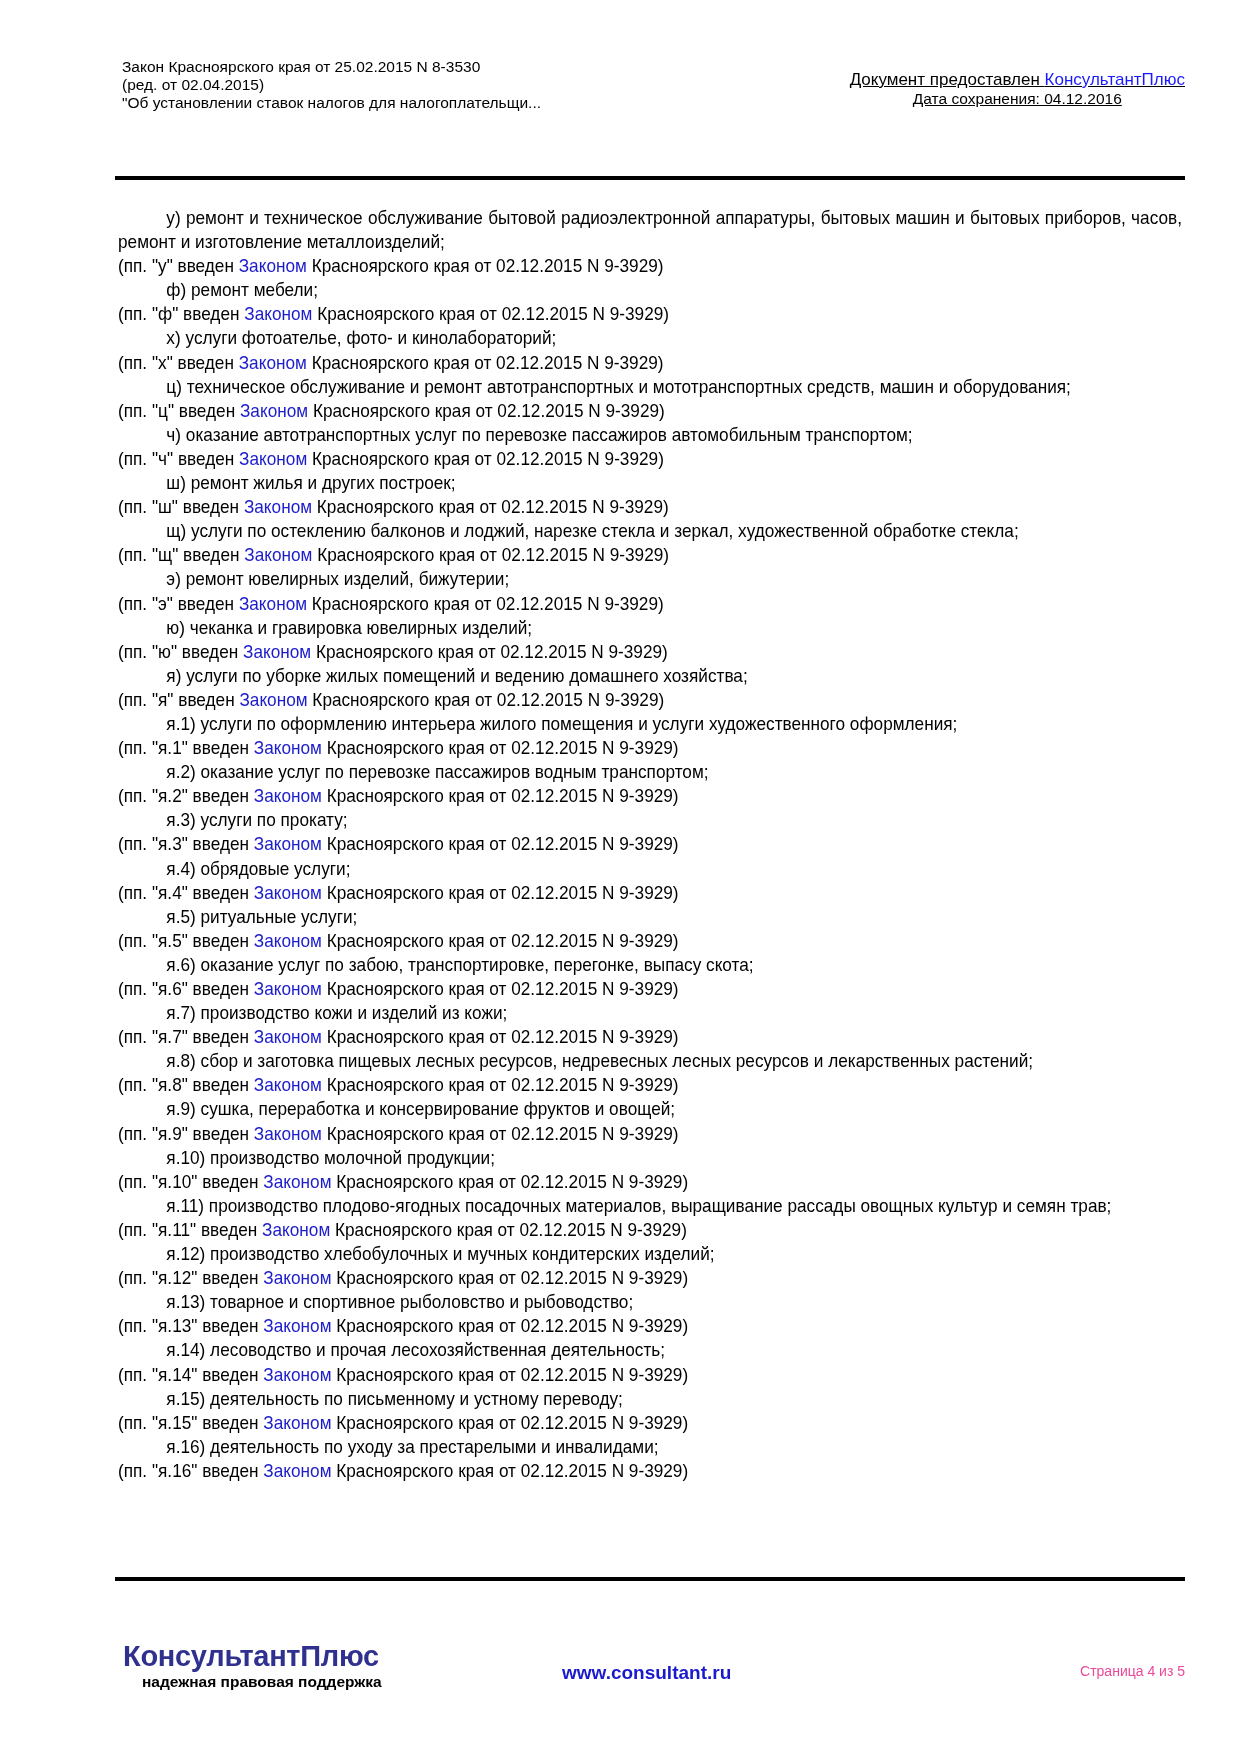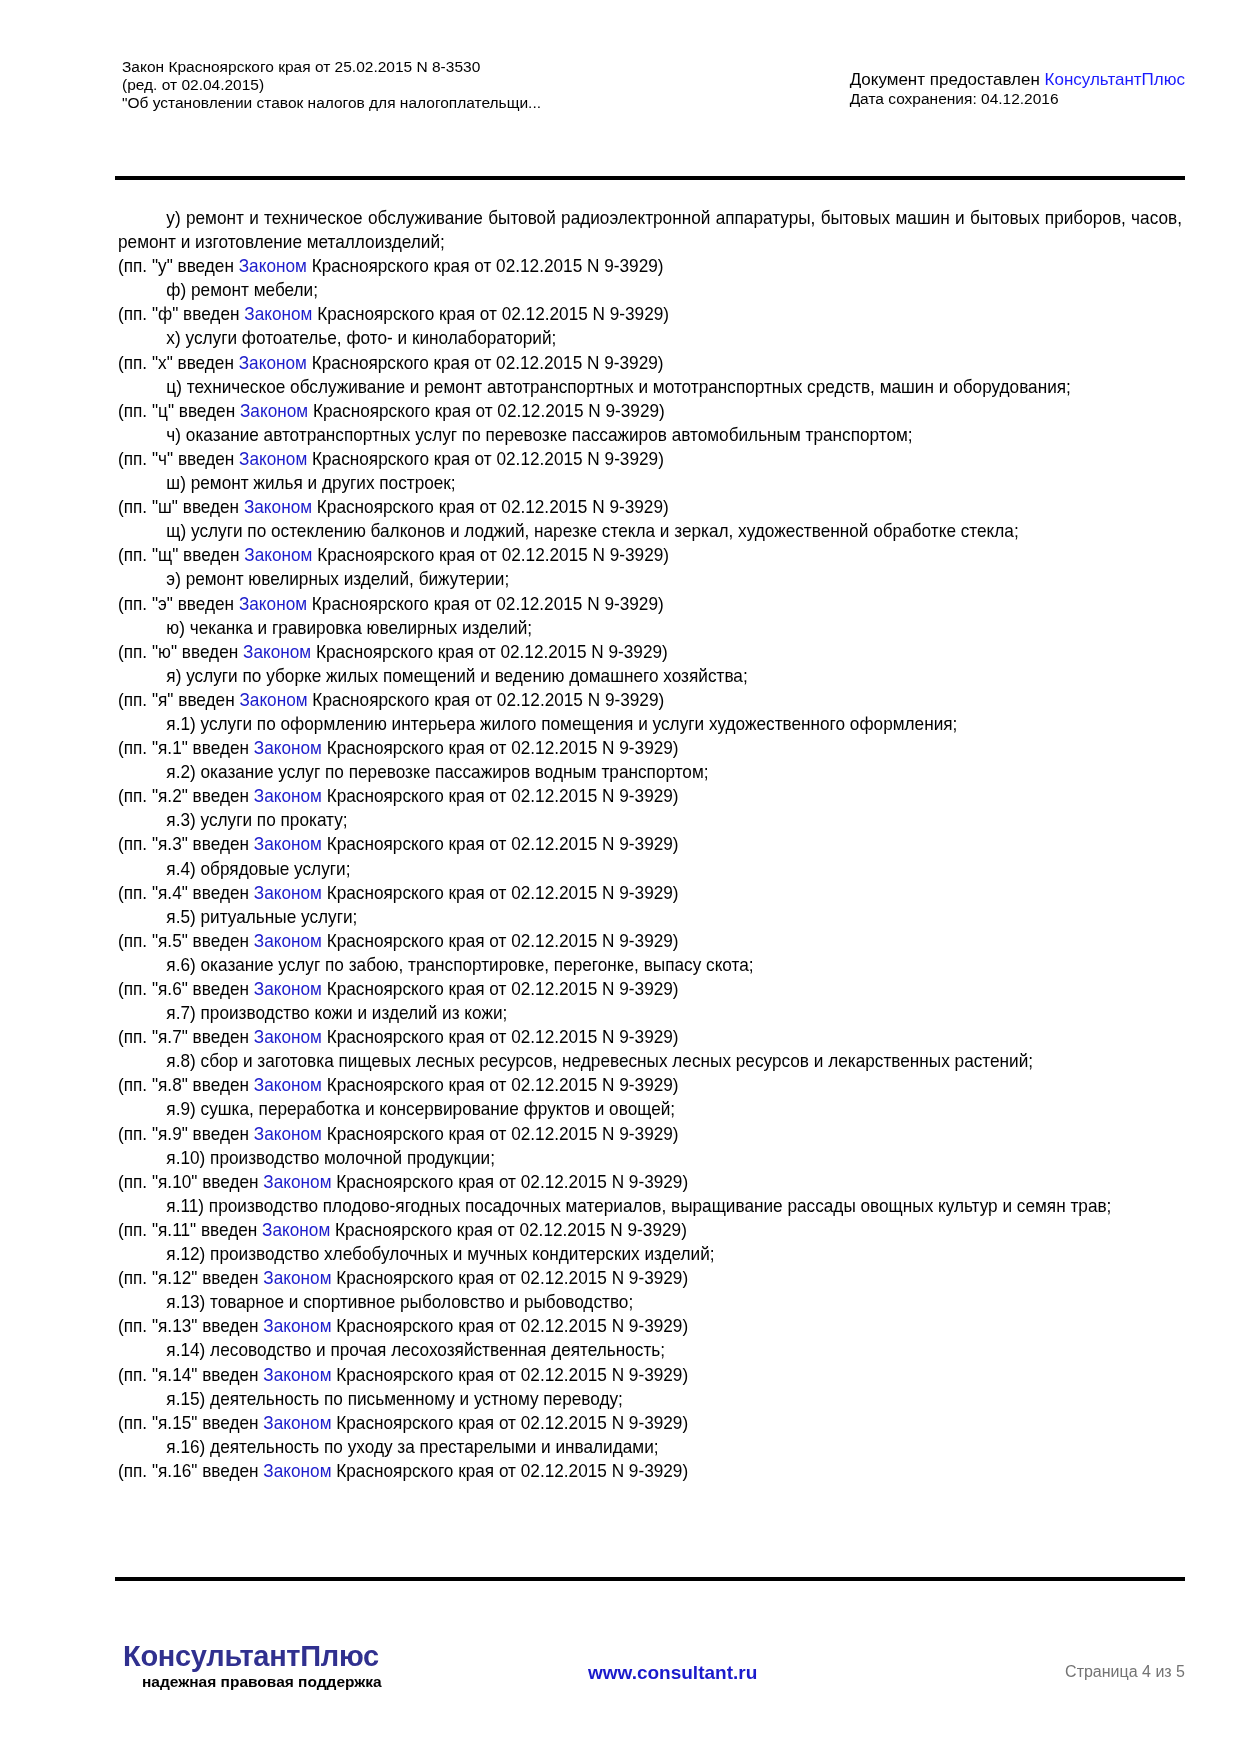--- a/index.html
+++ b/index.html
@@ -1,34 +1,34 @@
 <!DOCTYPE html>
 <html><head>
 <meta charset="utf-8">
 <style>
   html, body { margin: 0; padding: 0; background: #ffffff; }
   body { width: 1240px; height: 1754px; position: relative; overflow: hidden;
          font-family: "Liberation Sans", sans-serif; color: #000; }
   .hdr-left { position: absolute; left: 122px; top: 58px; font-size: 15.5px; line-height: 18px; }
-  .hdr-right { position: absolute; right: 55px; top: 70px; text-align: left; font-size: 17px; line-height: 19px; }
+  .hdr-right { position: absolute; right: 55px; top: 70px; text-align: center; font-size: 17px; line-height: 19px; text-decoration: underline; }
   .hdr-right .l2 { font-size: 15.5px; }
   .brand { color: #1a1aff; }
   .rule-top { position: absolute; left: 115px; width: 1070px; top: 176px; height: 4px; background: #000; }
   .rule-bot { position: absolute; left: 115px; width: 1070px; top: 1577px; height: 4px; background: #000; }
   .content { position: absolute; left: 118px; top: 206px; width: 1064px;
              font-family: "Liberation Sans", sans-serif; font-size: 18.5px; line-height: 24.1px;
              transform: scaleX(0.93); transform-origin: left top; width: 1144px; }
   .p { text-align: justify; text-indent: 52px; margin: 0; }
   .note { margin: 0; text-indent: 0; }
   .link { color: #1c1ccc; text-decoration: none; }
   .ftr-logo { position: absolute; left: 123px; top: 1640px; }
   .ftr-logo .name { font-size: 29px; font-weight: bold; color: #30308f; letter-spacing: -0.3px; line-height: 32px; }
   .ftr-logo .tag { font-size: 15.5px; font-weight: bold; color: #000; line-height: 20px; margin-left: 19px; }
-  .ftr-url { position: absolute; left: 588px; top: 1662px; font-size: 19px; font-weight: bold; color: #1a1acc; }
-  .ftr-page { position: absolute; right: 55px; top: 1663px; font-size: 16px; color: #737373; }
+  .ftr-url { position: absolute; left: 562px; top: 1662px; font-size: 19px; font-weight: bold; color: #1a1acc; }
+  .ftr-page { position: absolute; right: 55px; top: 1663px; font-size: 14px; color: #ec4899; }
 </style>
 </head>
 <body>
 
 <div class="hdr-left">
   <div>Закон Красноярского края от 25.02.2015 N 8-3530</div>
   <div>(ред. от 02.04.2015)</div>
   <div>"Об установлении ставок налогов для налогоплательщи...</div>
 </div>
 

